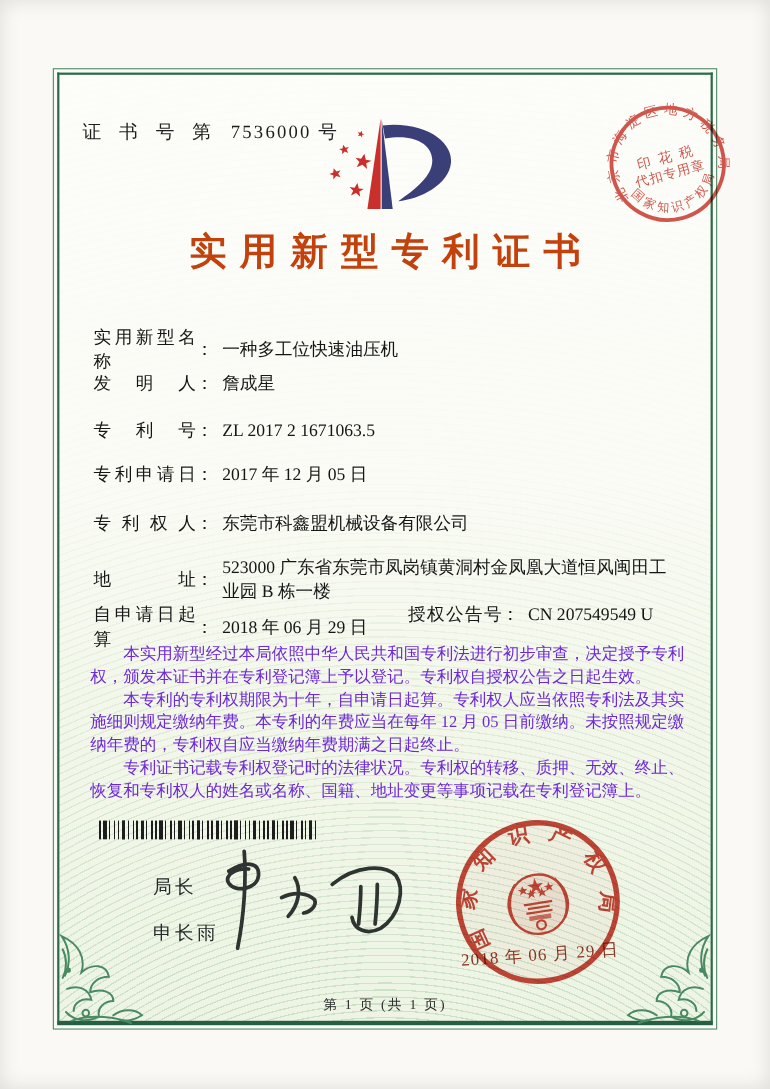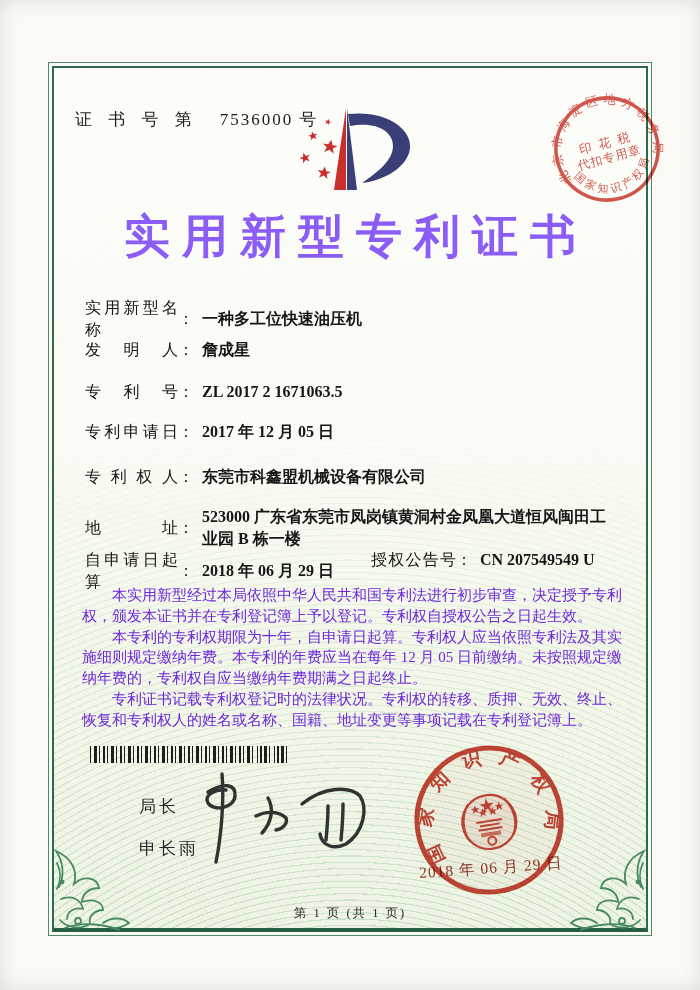--- a/index.html
+++ b/index.html
@@ -24,39 +24,39 @@
       linear-gradient(180deg, rgba(253,253,250,0.97) 0%, rgba(252,252,247,0.92) 42%,
         rgba(248,250,240,0.55) 66%, rgba(240,246,230,0.12) 100%),
       repeating-radial-gradient(150% 100% at 50% 140%,
         rgba(110,170,118,0.30) 0 1.2px, rgba(255,255,255,0) 1.2px 6.5px);
   }
   
   .cert-no {
     position:absolute; left:75px; top:108px; font-size:17px; color:#1d1d1d;
     letter-spacing:2px;
   }
-  .cert-no .pre { letter-spacing:6px; margin-right:22px;text-align:right; }
+  .cert-no .pre { letter-spacing:6px; margin-right:12px;text-align:right; }
   .cert-no .suf { margin-left:6px; }
   .logo { position:absolute; left:272px; top:104px; width:156px; height:96px; }
   .title {
     position:absolute; left:0; right:0; top:206px; text-align:center;
-    font-size:46px; font-weight:600; color:#8b5cf6;
+    font-size:34px; font-weight:600; color:#c2410c;
     letter-spacing:12px; text-indent:12px;
   }
   
   .field-row {
     position:absolute; left:85px; width:535px; font-size:16px; color:#161616;
     line-height:22px; display:flex; align-items:center;
   }
   .flabel {
     display:inline-block; width:93px; text-align:justify; text-align-last:justify;
     flex:0 0 93px;
   }
   .fcolon { flex:0 0 auto; margin-right:8px; }
-  .fvalue { flex:1 1 auto; max-width:440px;font-weight:bold; }
+  .fvalue { flex:1 1 auto; max-width:440px; }
   .grant-col2 { position:absolute; left:286px; top:0; display:flex; }
   .grant-col2 .flabel { width:85px; flex-basis:85px; }
   
   .body-text {
     position:absolute; left:82px; top:585px; width:540px;
     font-size:15px; line-height:20.8px; color:#6d28d9; text-align:justify;
   }
   .body-text p { text-indent:2em; margin:0; }
   
   .barcode {

